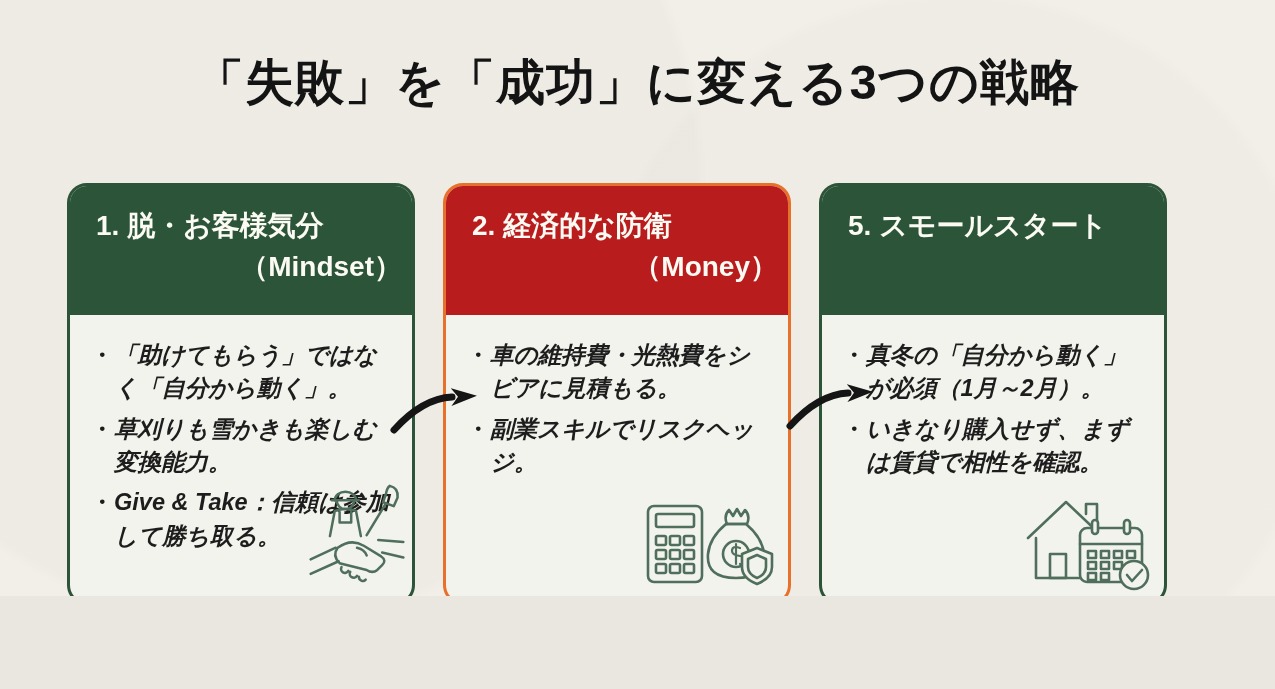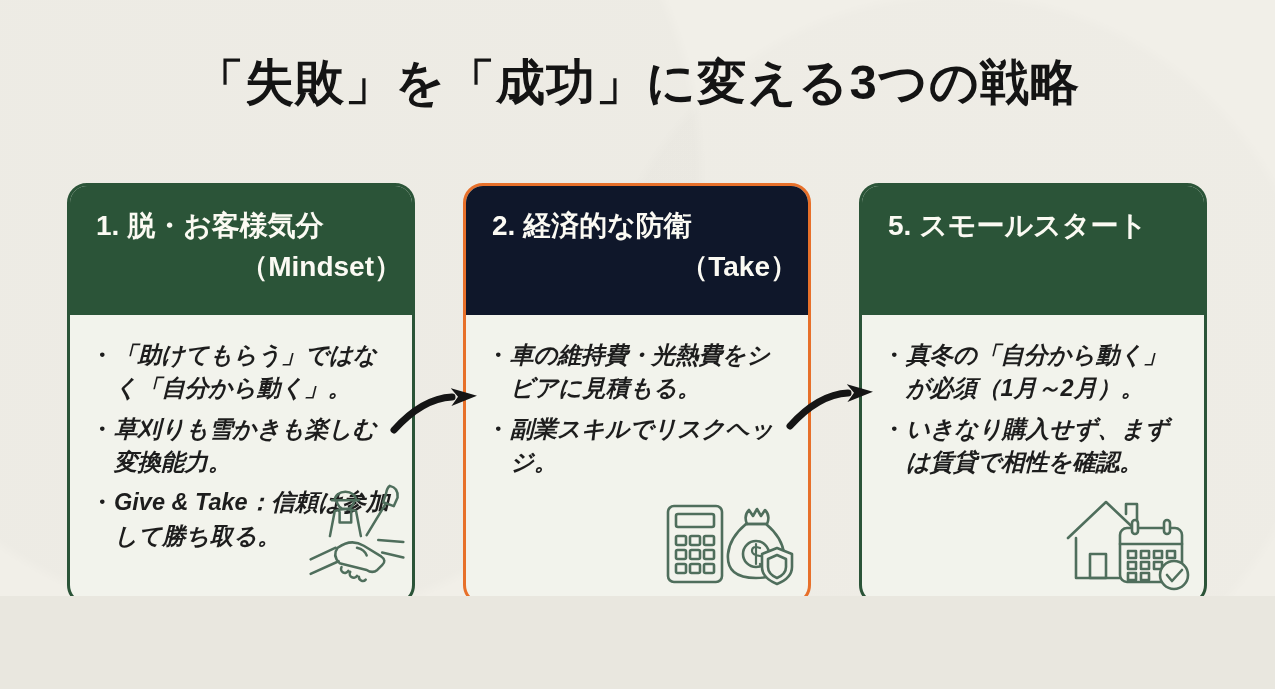--- a/index.html
+++ b/index.html
@@ -21,37 +21,37 @@
       radial-gradient(circle at 75% 60%, rgba(0,0,0,0.012) 0 35%, transparent 36%);
   }
   .title{
     position:absolute;left:0;top:50px;width:100%;
     text-align:center;
     font-size:49px;font-weight:900;color:#141414;
     letter-spacing:1px;
   }
   .cards{
     position:absolute;left:67px;top:183px;
-    display:flex;gap:48px;
+    display:flex;gap:28px;
   }
   .card{
     width:348px;height:422px;
     border-radius:20px;overflow:hidden;
     background:#f2f3ec;
     box-sizing:border-box;
     border:3px solid #2b5438;
   }
   .card.orange{border-color:#e7702a;}
   .card-header{
     height:129px;box-sizing:border-box;
     padding:20px 10px 0 26px;
     background:#2b5438;color:#fbfaf3;
     font-size:28px;font-weight:700;line-height:1.45;
   }
-  .card.orange .card-header{background:#0f172a;}
+  .card.orange .card-header{background:#b91c1c;}
   .hline2{padding-left:36px;text-align:right;}
   .card-body{
     position:relative;
     height:calc(422px - 135px);
     box-sizing:border-box;
     padding:24px 18px 0 20px;
     font-size:23.5px;font-weight:700;color:#1d1d1d;line-height:1.42;
   }
   .bullet{display:flex;margin-bottom:7px;}
   .bullet .dot{flex:0 0 24px;width:24px;text-align:center;}
@@ -110,21 +110,21 @@
             <path d="M50,68 q8,2 10,8"></path>
             <path d="M34,88 a4,4 0 0 0 7,4 M43,93 a4,4 0 0 0 7,4 M52,98 a4,4 0 0 0 7,3"></path>
           </svg>
         </div>
       </div>
     </div>
 
     <div class="card orange">
       <div class="card-header">
         <div>2. 経済的な防衛</div>
-        <div class="hline2">（Take）</div>
+        <div class="hline2">（Money）</div>
       </div>
       <div class="card-body">
         <div class="bullet">
           <span class="dot">・</span>
           <span class="txt">車の維持費・光熱費をシビアに見積もる。</span>
         </div>
         <div class="bullet">
           <span class="dot">・</span>
           <span class="txt">副業スキルでリスクヘッジ。</span>
         </div>

